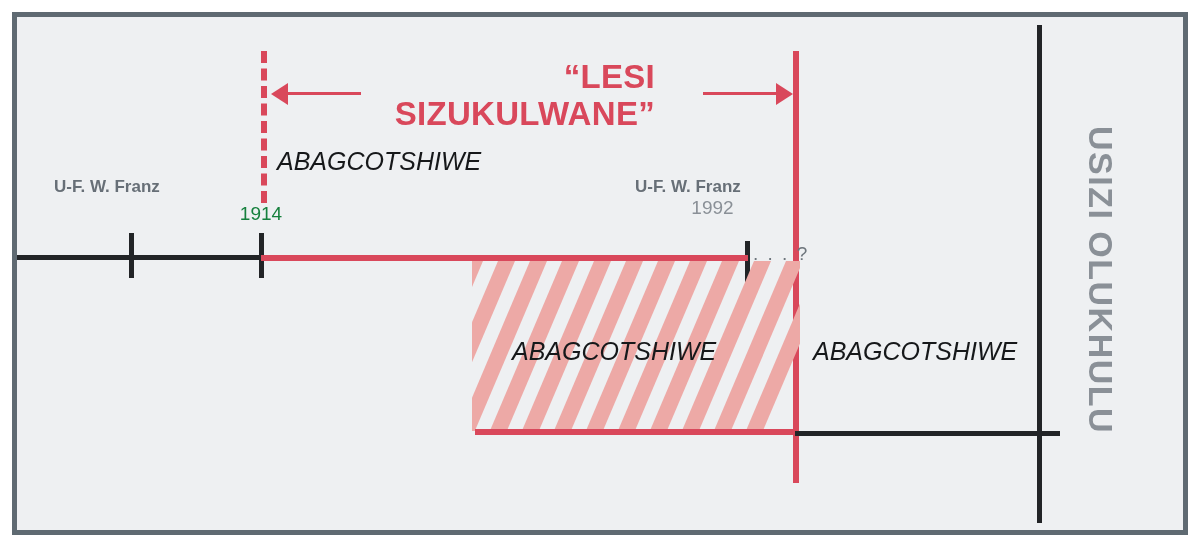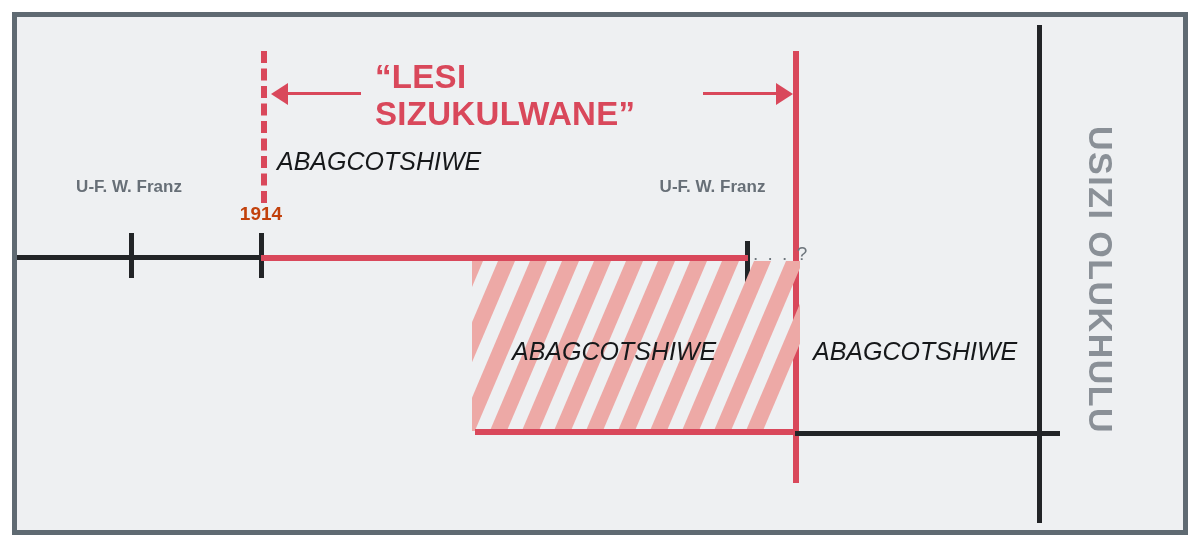--- a/index.html
+++ b/index.html
@@ -74,48 +74,46 @@
     border-left: 17px solid #d9485b;
   }
 
   
   .title {
     color: #d9485b;
     font-weight: bold;
     font-size: 33px;
     line-height: 1.12;
     letter-spacing: 0.3px;
-    text-align: left;
+    text-align: right;
     white-space: pre-line;
   }
   .era-label {
     font-style: italic;
     font-size: 25px;
     color: #16181a;
     white-space: nowrap;
   }
   .franz-name {
     font-weight: bold;
     font-size: 17px;
     color: #676f77;
     white-space: nowrap;
-    text-align: center;
   }
   .franz-year {
     font-size: 19px;
     color: #8a9097;
     text-align: center;
     white-space: nowrap;
   }
   .year-only {
     font-size: 19px;
-    color: #c2410c;
+    color: #15803d;
     text-align: center;
     white-space: nowrap;
-    font-weight: bold;
   }
   .ellipsis-q {
     font-size: 19px;
     color: #6d757c;
     letter-spacing: 2px;
     white-space: nowrap;
   }
   .side-vertical {
     color: #8a9097;
     font-size: 34px;
@@ -164,20 +162,21 @@
     <div class="abs" style="left:37px; top:160px; width:150px;">
       <div class="franz-name">U-F. W. Franz</div>
     </div>
 
     <div class="abs" style="left:199px; top:186px; width:90px;">
       <div class="year-only">1914</div>
     </div>
 
     <div class="abs" style="left:618px; top:160px; width:155px;">
       <div class="franz-name">U-F. W. Franz</div>
+      <div class="franz-year">1992</div>
     </div>
 
     <div class="abs ellipsis-q" style="left:736px; top:226px;">. . . ?</div>
 
     <div class="abs hatch-wrap" style="left:455px; top:244px; width:328px; height:170px;">
 
       <div class="hatch-band" style="left:-6px;"></div>
       <div class="hatch-band" style="left:26px;"></div>
       <div class="hatch-band" style="left:58px;"></div>
       <div class="hatch-band" style="left:90px;"></div>

